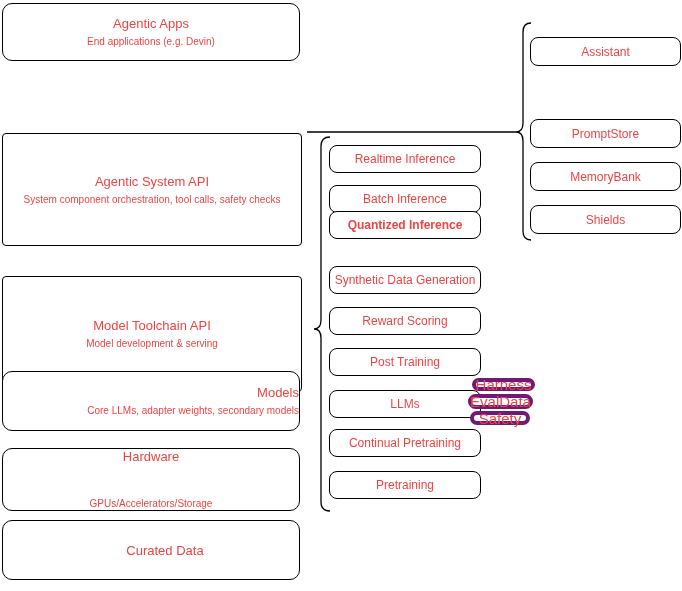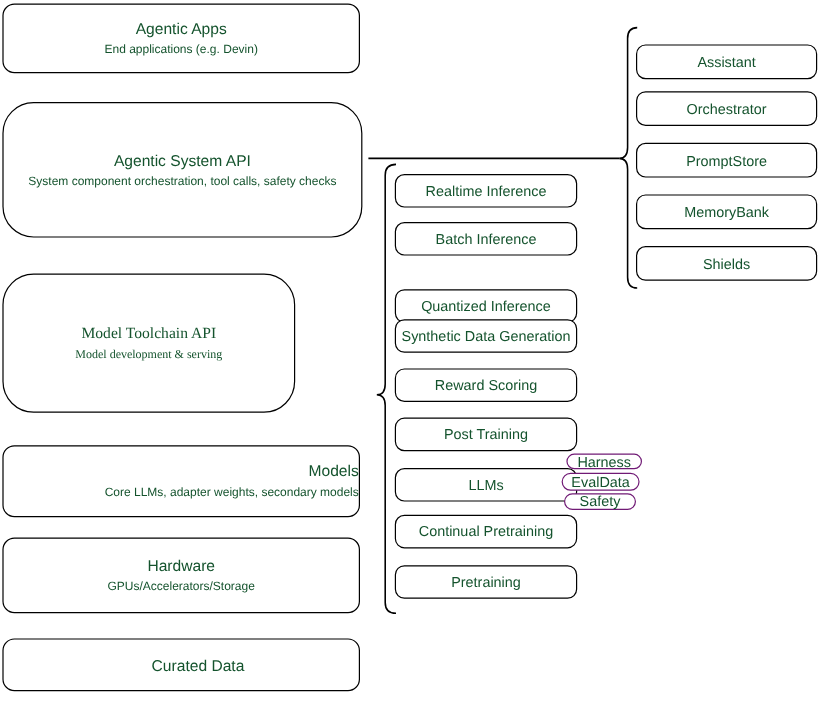--- a/index.html
+++ b/index.html
@@ -2,64 +2,64 @@
 <html><head>
 <meta charset="utf-8">
 <style>
   html, body { margin:0; padding:0; background:#ffffff; }
   #canvas {
     position: relative;
     width: 682px;
     height: 591px;
     background: #ffffff;
     font-family: "Liberation Sans", sans-serif;
-    color: #14532d;
+    color: #ef4444;
     overflow: hidden;
   }
   .node {
     position: absolute;
     box-sizing: border-box;
     background: #ffffff;
     border: 1px solid #000000;
     display: flex;
     flex-direction: column;
     justify-content: center;
     align-items: center;
     text-align: center;
     z-index: 2;
   }
   .node .title { font-size: 13px; line-height: 15px; white-space: nowrap; }
   .node .subtitle { font-size: 10px; line-height: 12px; margin-top: 5px; white-space: nowrap; }
-  .big-round { border-radius: 26px; }
+  .big-round { border-radius: 4px; margin-top: 48px; }
   .small-round { border-radius: 10px; }
   .mid-node, .right-node {
     position: absolute;
     box-sizing: border-box;
     background: #ffffff;
     border: 1px solid #000000;
     border-radius: 8px;
     display: flex;
     justify-content: center;
     align-items: center;
     font-size: 12px;
     white-space: nowrap;
     z-index: 2;
   }
   .mid-node  { left: 329px; width: 152px; height: 28px; }
   .right-node{ left: 530px; width: 151px; height: 29px; }
   .pill {
     position: absolute;
     box-sizing: border-box;
     background: #ffffff;
-    border: 1px solid #701a75;
+    border: 4px solid #701a75;
     border-radius: 8px;
     display: flex;
     justify-content: center;
     align-items: center;
-    font-size: 12px;
+    font-size: 15px;
     white-space: nowrap;
     z-index: 5;
   }
   #connector-layer {
     position: absolute;
     left: 0; top: 0;
     width: 682px; height: 591px;
     z-index: 1;
   }
 </style>
@@ -80,52 +80,51 @@
   <div class="node small-round" style="left:2px; top:3px; width:298px; height:58px;">
     <div class="title">Agentic Apps</div>
     <div class="subtitle">End applications (e.g. Devin)</div>
   </div>
 
   <div class="node big-round" style="left:2px; top:85px; width:300px; height:113px;">
     <div class="title">Agentic System API</div>
     <div class="subtitle">System component orchestration, tool calls, safety checks</div>
   </div>
 
-  <div class="node big-round" style="left:2px; top:228px; width:244px; height:116px;font-family:Liberation Serif, serif;">
+  <div class="node big-round" style="left:2px; top:228px; width:300px; height:116px;">
     <div class="title">Model Toolchain API</div>
     <div class="subtitle">Model development &amp; serving</div>
   </div>
 
   <div class="node small-round" style="left:2px; top:371px; width:298px; height:60px;align-items:flex-end;">
     <div class="title">Models</div>
     <div class="subtitle">Core LLMs, adapter weights, secondary models</div>
   </div>
 
-  <div class="node small-round" style="left:2px; top:448px; width:298px; height:63px;">
+  <div class="node small-round" style="left:2px; top:448px; width:298px; height:63px;justify-content:space-between;">
     <div class="title">Hardware</div>
     <div class="subtitle">GPUs/Accelerators/Storage</div>
   </div>
 
-  <div class="node small-round" style="left:2px; top:532px; width:298px; height:44px;padding-left:28px;">
+  <div class="node small-round" style="left:2px; top:520px; width:298px; height:60px;padding-left:28px;">
     <div class="title">Curated Data</div>
   </div>
 
   <div class="mid-node" style="top:145px;">Realtime Inference</div>
   <div class="mid-node" style="top:185px;">Batch Inference</div>
-  <div class="mid-node" style="top:241px;">Quantized Inference</div>
+  <div class="mid-node" style="top:211px;font-weight:bold;">Quantized Inference</div>
   <div class="mid-node" style="top:266px;">Synthetic Data Generation</div>
   <div class="mid-node" style="top:307px;">Reward Scoring</div>
   <div class="mid-node" style="top:348px;">Post Training</div>
   <div class="mid-node" style="top:390px;">LLMs</div>
   <div class="mid-node" style="top:429px;">Continual Pretraining</div>
   <div class="mid-node" style="top:471px;">Pretraining</div>
 
   <div class="pill" style="left:472px; top:378px; width:63px; height:13px;">Harness</div>
   <div class="pill" style="left:468px; top:394px; width:65px; height:15px;">EvalData</div>
   <div class="pill" style="left:470px; top:411px; width:60px; height:14px;">Safety</div>
 
   <div class="right-node" style="top:37px;">Assistant</div>
-  <div class="right-node" style="top:76px;">Orchestrator</div>
   <div class="right-node" style="top:119px;text-align:right;">PromptStore</div>
   <div class="right-node" style="top:162px;">MemoryBank</div>
   <div class="right-node" style="top:205px;">Shields</div>
 
 </div>
 
 </body></html>

